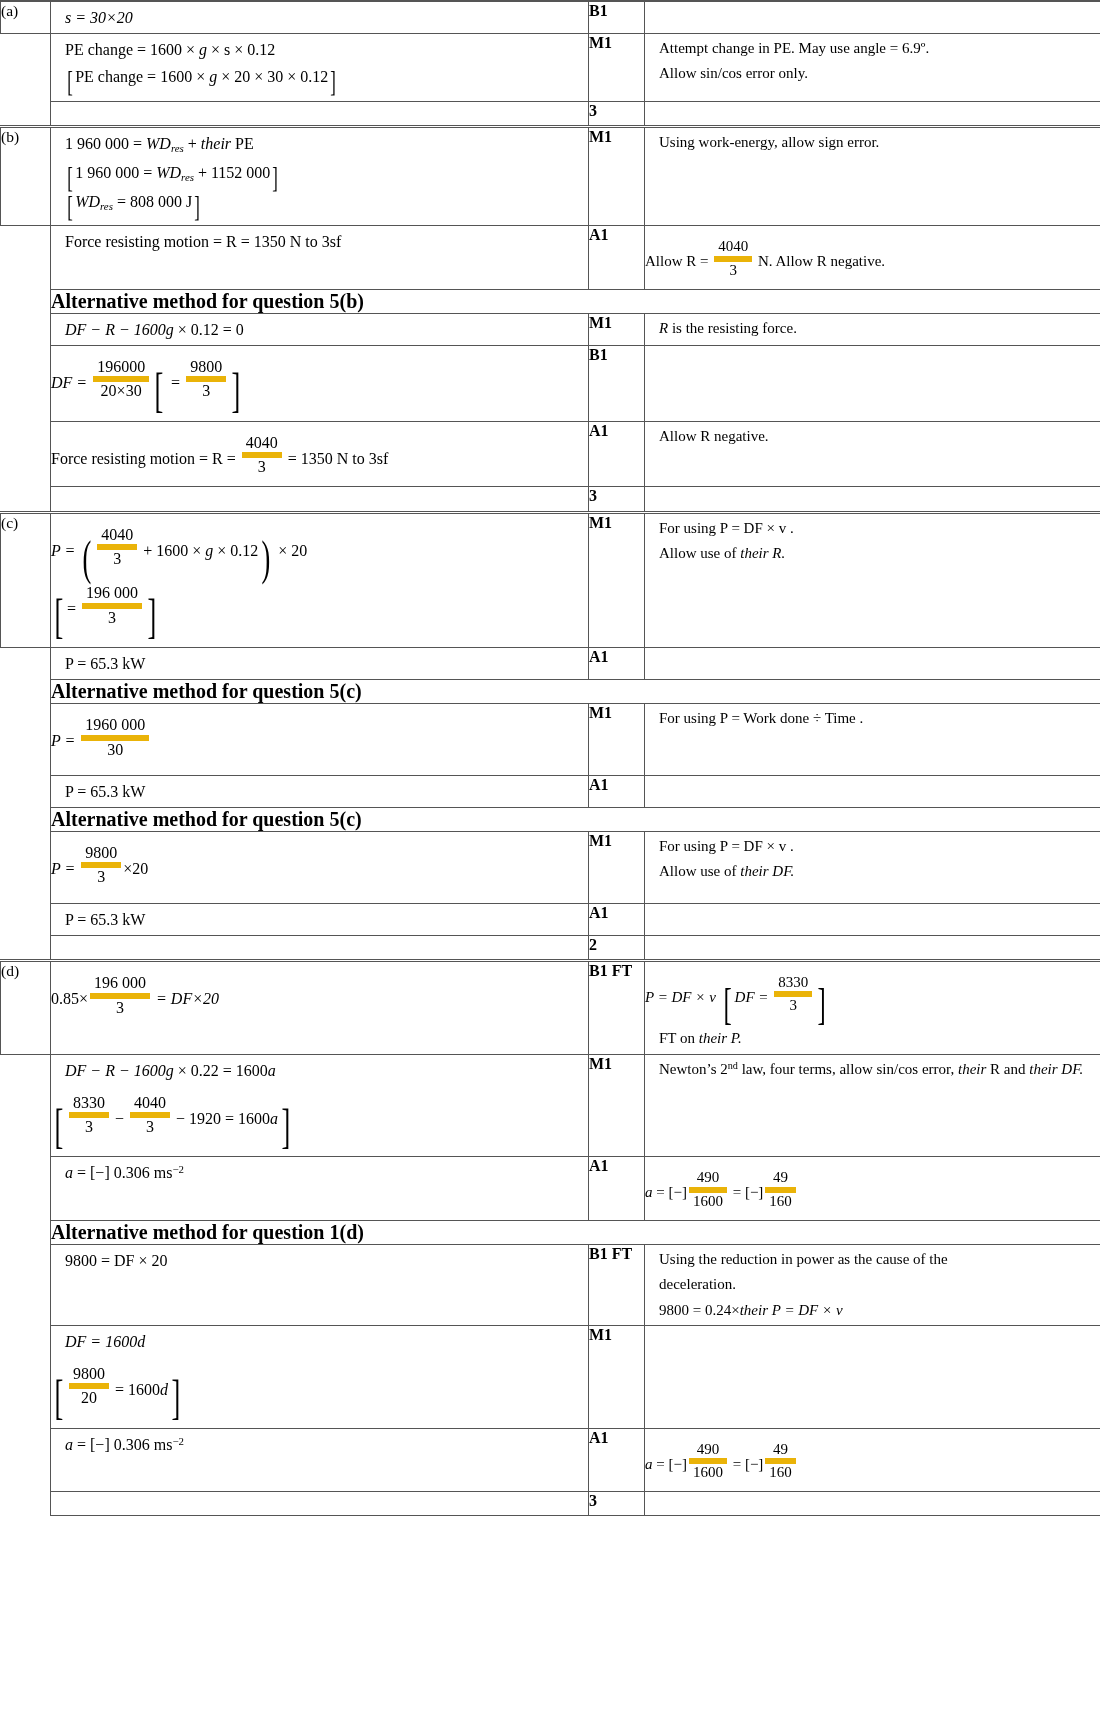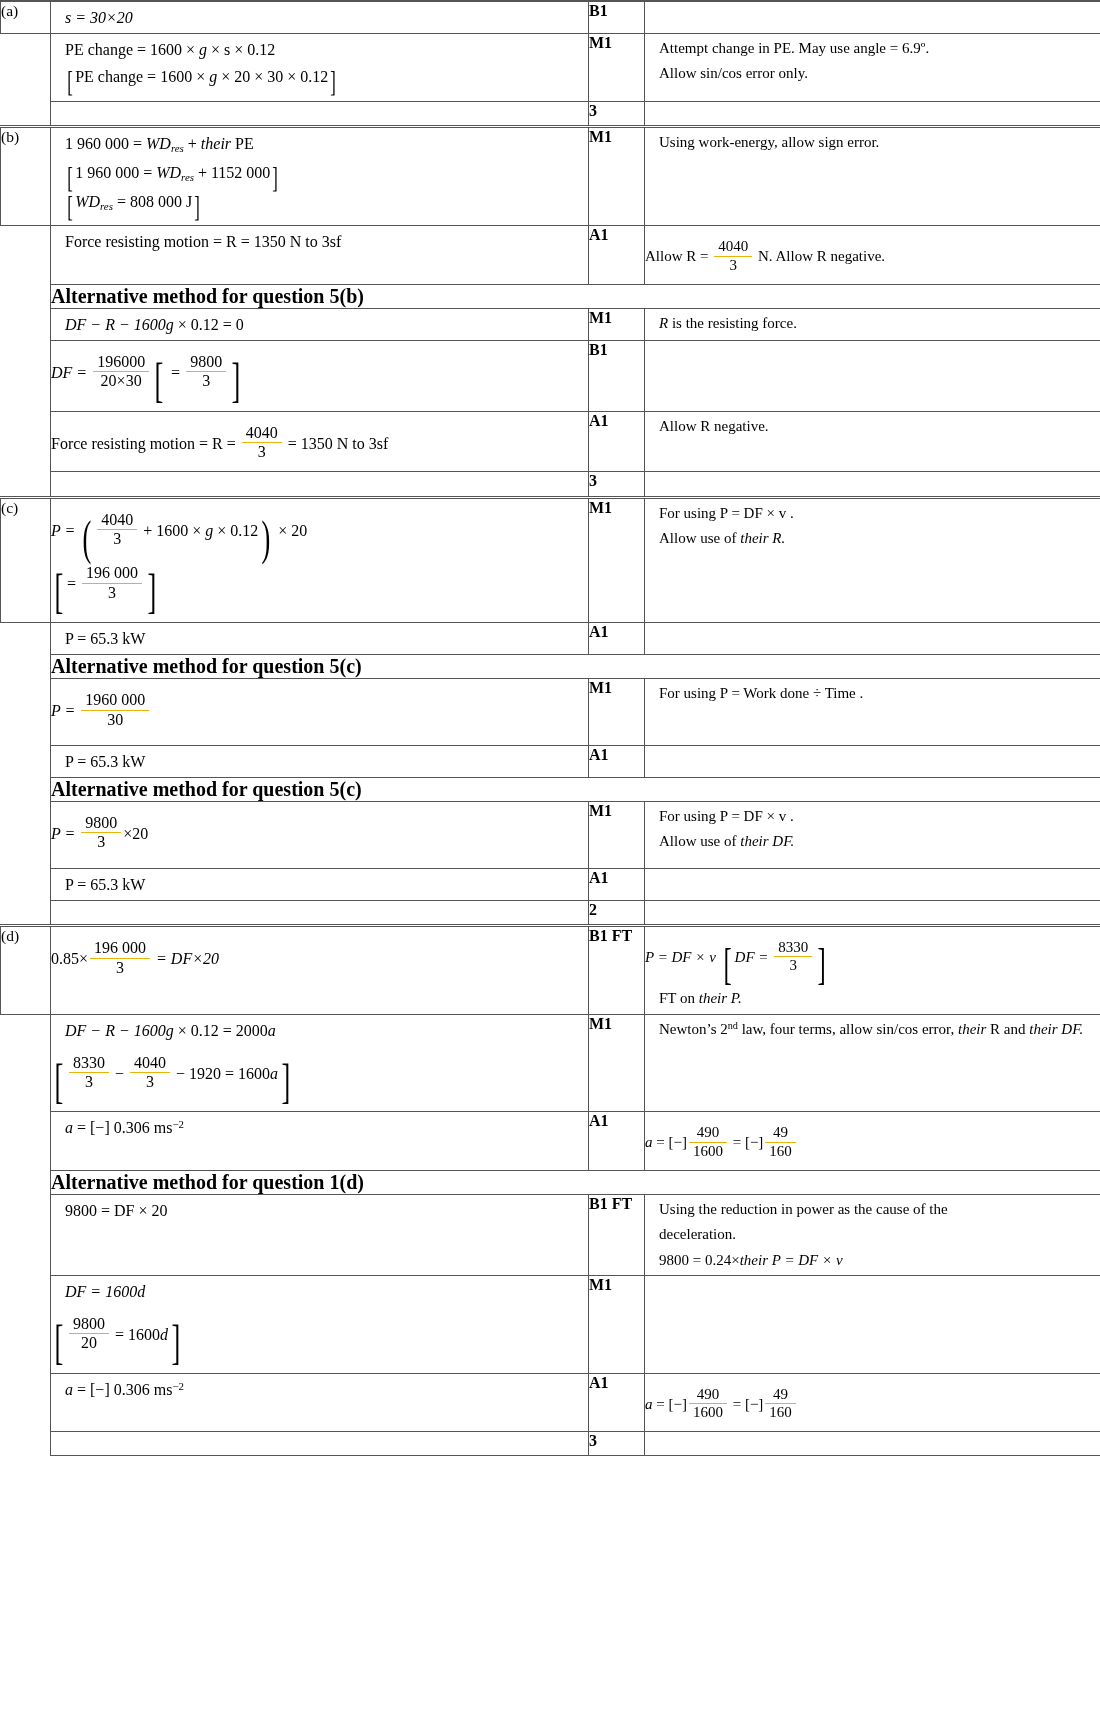--- a/index.html
+++ b/index.html
@@ -76,21 +76,21 @@
 
   
   .it { font-style: italic; }
   .fr {
     display: inline-block;
     vertical-align: -0.55em;
     text-align: center;
     margin: 0 2px;
     line-height: 1.15;
   }
-  .fr .num { display: block; padding: 0 4px; border-bottom: 1px solid #eab308; }
+  .fr .num { display: block; padding: 0 4px; border-bottom: 6px solid #eab308; }
   .fr .den { display: block; padding: 0 4px; }
   .brk {
     display: inline-block;
     font-size: 1.9em;
     line-height: 0.6;
     vertical-align: -0.30em;
     font-weight: 300;
     transform: scaleX(0.55);
   }
   .brk.tall {
@@ -309,21 +309,21 @@
     <td class="mark">B1 FT</td>
     <td class="comm">
       <span class="mline tallline"><span class="it">P = DF × v</span>&nbsp;<span class="brk tall">[</span><span class="it">DF = </span><span class="fr"><span class="num">8330</span><span class="den">3</span></span><span class="brk tall">]</span></span>
       <span class="mline"><span>FT on </span><span class="it">their</span><span class="it"> P.</span></span>
     </td>
   </tr>
 
   <tr>
     <td class="label blankside"></td>
     <td class="work">
-      <span class="mline"><span class="it">DF − R − 1600</span><span class="it">g</span><span> × 0.12 = 2000</span><span class="it">a</span></span>
+      <span class="mline"><span class="it">DF − R − 1600</span><span class="it">g</span><span> × 0.22 = 1600</span><span class="it">a</span></span>
       <span class="mline tallline"><span class="brk tall">[</span><span class="fr"><span class="num">8330</span><span class="den">3</span></span><span> − </span><span class="fr"><span class="num">4040</span><span class="den">3</span></span><span> − 1920 = 1600</span><span class="it">a</span><span class="brk tall">]</span></span>
       <div class="spacer-sm"></div>
     </td>
     <td class="mark">M1</td>
     <td class="comm">
       <span class="mline" style="white-space:normal"><span>Newton’s 2</span><span class="sup">nd</span><span> law, four terms, allow sin/cos error, </span><span class="it">their</span><span> R and </span><span class="it">their DF.</span></span>
     </td>
   </tr>
 
   <tr>

